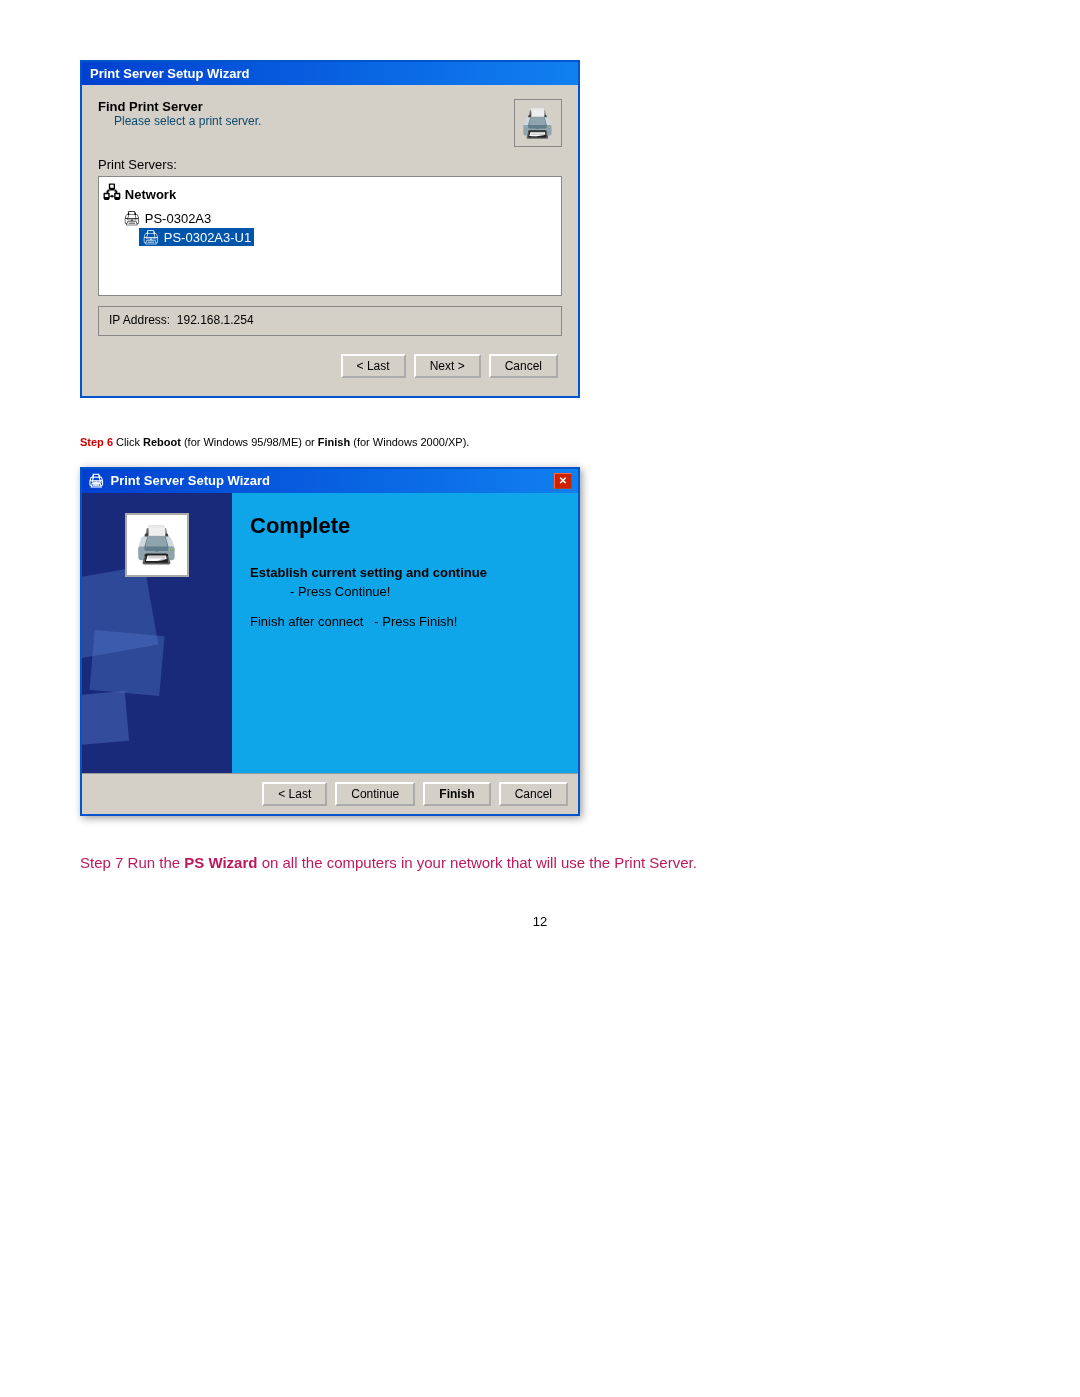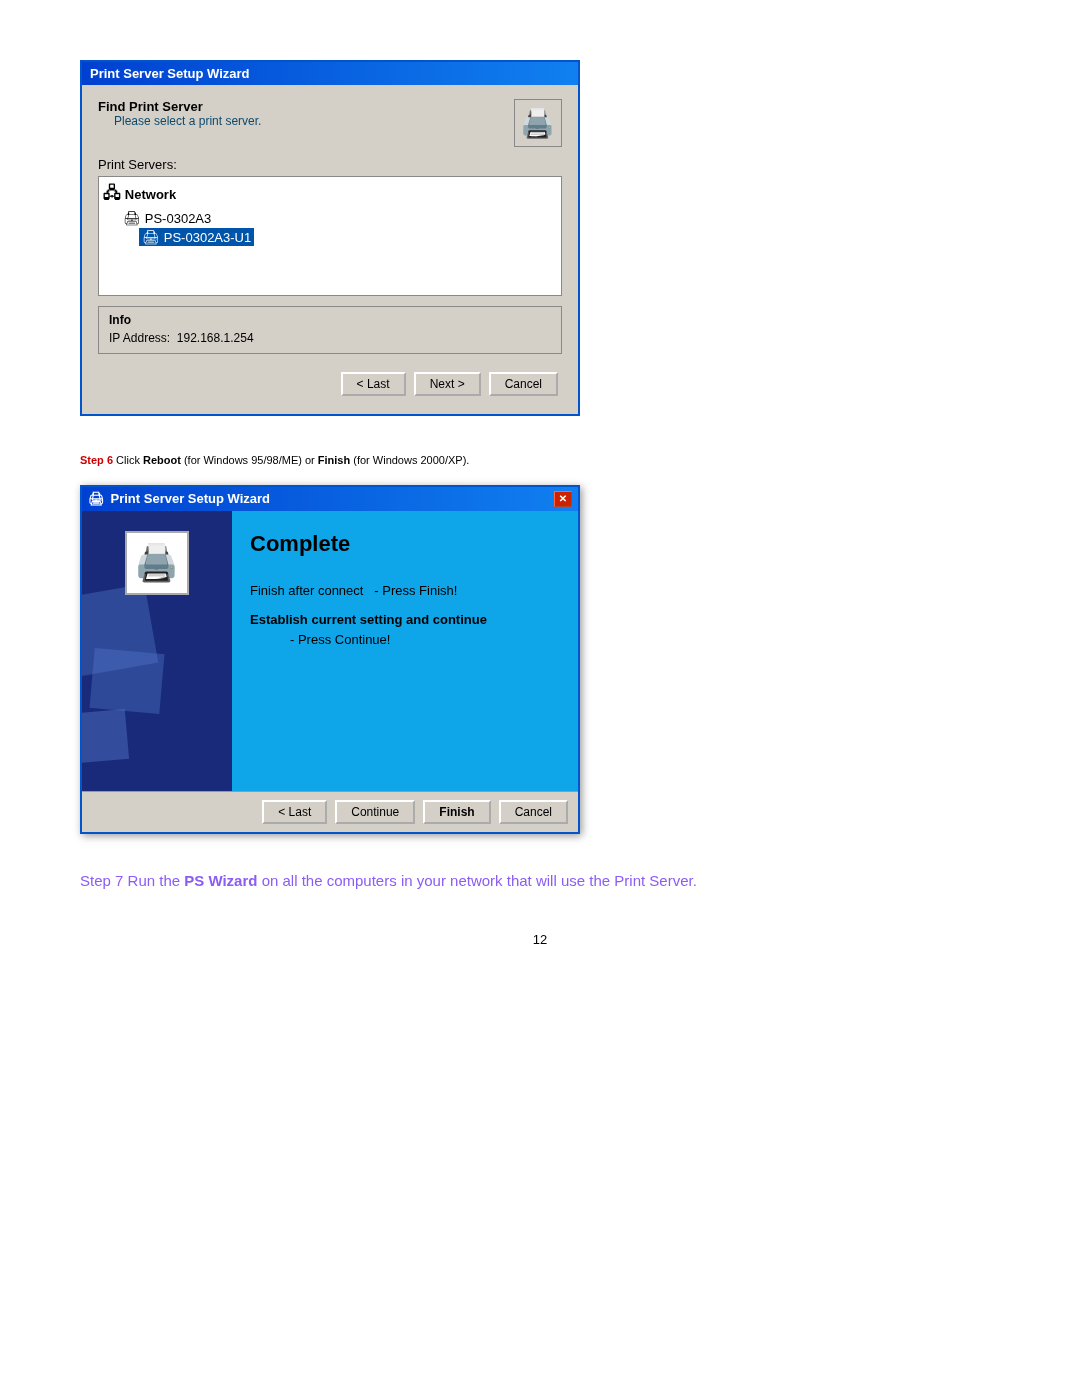--- a/index.html
+++ b/index.html
@@ -296,21 +296,21 @@
     
     .page-number {
       text-align: center;
       font-size: 13px;
       color: #000;
       margin-top: 40px;
     }
 
     .step7-text {
       font-size: 15px;
-      color: #8b5cf6;
+      color: #be185d;
       margin-bottom: 0;
       line-height: 1.5;
     }
   </style>
 </head>
 <body>
 
 <div class="dialog-wrapper">
   <div class="dialog1">
     <div class="dialog1-titlebar">
@@ -336,21 +336,20 @@
           <span class="tree-ps-icon">🖨</span>
           <span>PS-0302A3</span>
         </div>
         <div class="tree-port">
           <span class="tree-port-icon">🖨</span>
           <span>PS-0302A3-U1</span>
         </div>
       </div>
 
       <div class="info-box">
-        <div class="info-box-title">Info</div>
         <div class="info-row">
           <span>
             <span>IP Address:</span>
             &nbsp;<span>192.168.1.254</span>
           </span>
         </div>
       </div>
 
       <div class="dialog1-buttons">
         <button class="win-button">&lt; Last</button>
@@ -380,26 +379,26 @@
       <div class="dialog2-sidebar">
         <div class="sidebar-deco" style="width:90px;height:80px;top:80px;left:-20px;transform:rotate(-10deg);"></div>
         <div class="sidebar-deco" style="width:70px;height:60px;top:140px;left:10px;transform:rotate(5deg);"></div>
         <div class="sidebar-deco" style="width:50px;height:50px;top:200px;left:-5px;transform:rotate(-5deg);background:rgba(100,140,220,0.35);"></div>
         <div class="dialog2-sidebar-icon">🖨️</div>
       </div>
 
       <div class="dialog2-main">
         <div class="dialog2-complete-title">Complete</div>
         <div class="dialog2-info-line">
+          <strong>Establish current setting and continue</strong><br>
+          <span style="margin-left:40px;">- Press Continue!</span>
+        </div>
+        <div class="dialog2-info-line">
           <span>Finish after connect</span>
           &nbsp;&nbsp;<span>- Press Finish!</span>
-        </div>
-        <div class="dialog2-info-line">
-          <strong>Establish current setting and continue</strong><br>
-          <span style="margin-left:40px;">- Press Continue!</span>
         </div>
       </div>
     </div>
 
     <div class="dialog2-buttons">
       <button class="win-button">&lt; Last</button>
       <button class="win-button">Continue</button>
       <button class="win-button win-button-bold">Finish</button>
       <button class="win-button">Cancel</button>
     </div>

